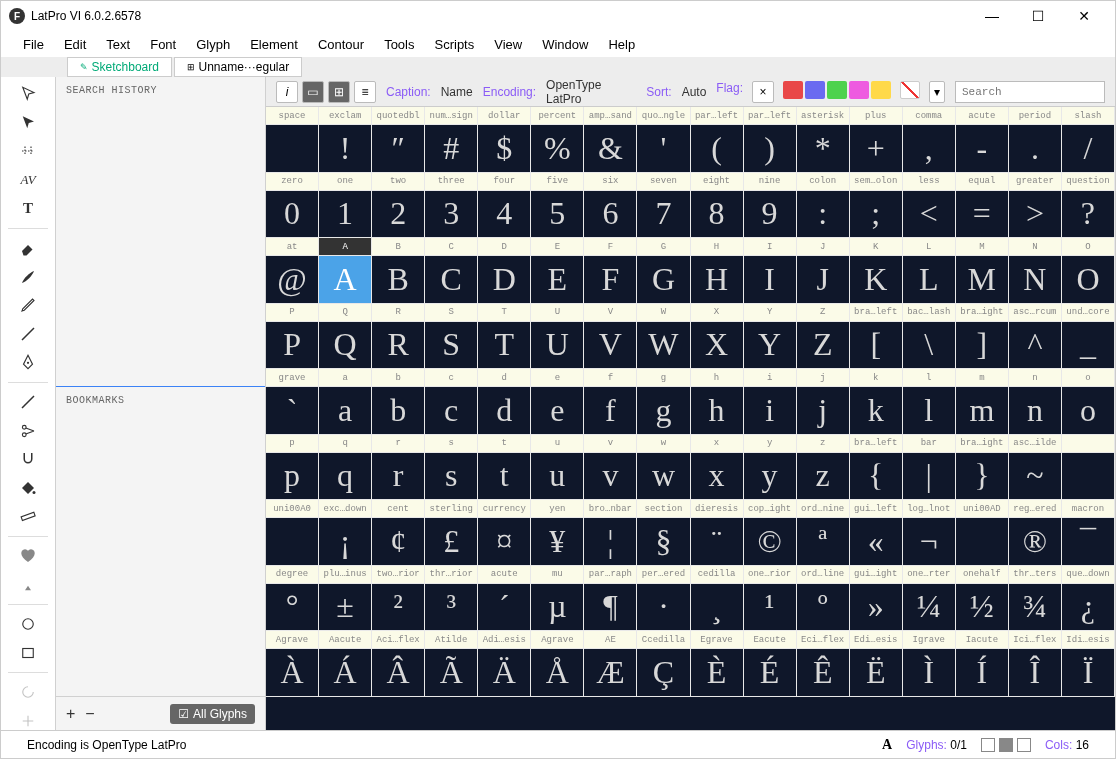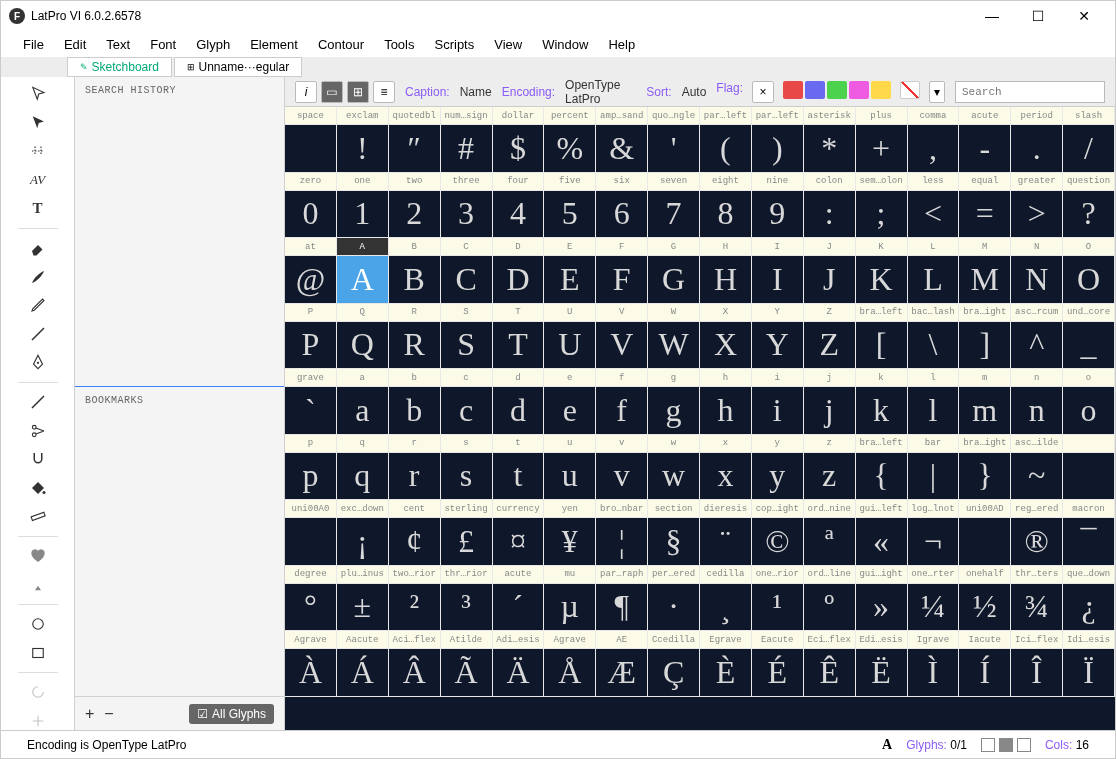--- a/index.html
+++ b/index.html
@@ -9,21 +9,21 @@
 .app-icon{width:16px;height:16px;border-radius:50%;background:#333;color:#fff;display:flex;align-items:center;justify-content:center;font-size:10px;font-weight:bold}
 .win-controls{display:flex;gap:0}
 .win-btn{width:46px;height:30px;display:flex;align-items:center;justify-content:center;font-size:14px}
 .menubar{height:26px;display:flex;align-items:center;padding:0 12px;gap:0}
 .menu-item{padding:4px 10px;font-size:13px}
 .tabbar{height:20px;background:#ededed;display:flex;align-items:center;padding-left:66px}
 .tab{padding:2px 12px;font-family:"Courier New",monospace;font-size:11px;border:1px solid #ccc;background:#fff;display:flex;align-items:center;gap:4px;margin-right:2px}
 .tab.sketch{color:#0a7}
 .tab-icon{font-size:9px}
 .main-area{flex:1;display:flex;overflow:hidden}
-.toolstrip{width:74px;background:#fff;border-right:1px solid #d0d0d0;display:flex;flex-direction:column;align-items:center;padding-top:8px;gap:10px}
+.toolstrip{width:55px;background:#fff;border-right:1px solid #d0d0d0;display:flex;flex-direction:column;align-items:center;padding-top:8px;gap:10px}
 .tool{width:24px;height:20px;display:flex;align-items:center;justify-content:center;color:#333}
 .tool svg{width:18px;height:18px}
 .tool.sep{border-top:1px solid #ddd;width:40px;height:1px}
 .left-panel{width:210px;background:#f4f4f4;border-right:1px solid #d0d0d0;display:flex;flex-direction:column}
 .panel-section{padding:8px 10px;font-family:"Courier New",monospace;font-size:10px;letter-spacing:0.5px;color:#666}
 .panel-top{flex:1}
 .panel-bottom{border-top:1px solid #3b82f6;flex:1}
 .panel-footer{height:34px;border-top:1px solid #d0d0d0;display:flex;align-items:center;padding:0 10px;gap:10px}
 .allglyphs{background:#666;color:#fff;padding:3px 8px;font-family:"Courier New",monospace;font-size:11px;display:flex;align-items:center;gap:4px;border-radius:3px}
 .center-area{flex:1;display:flex;flex-direction:column;overflow:hidden}

